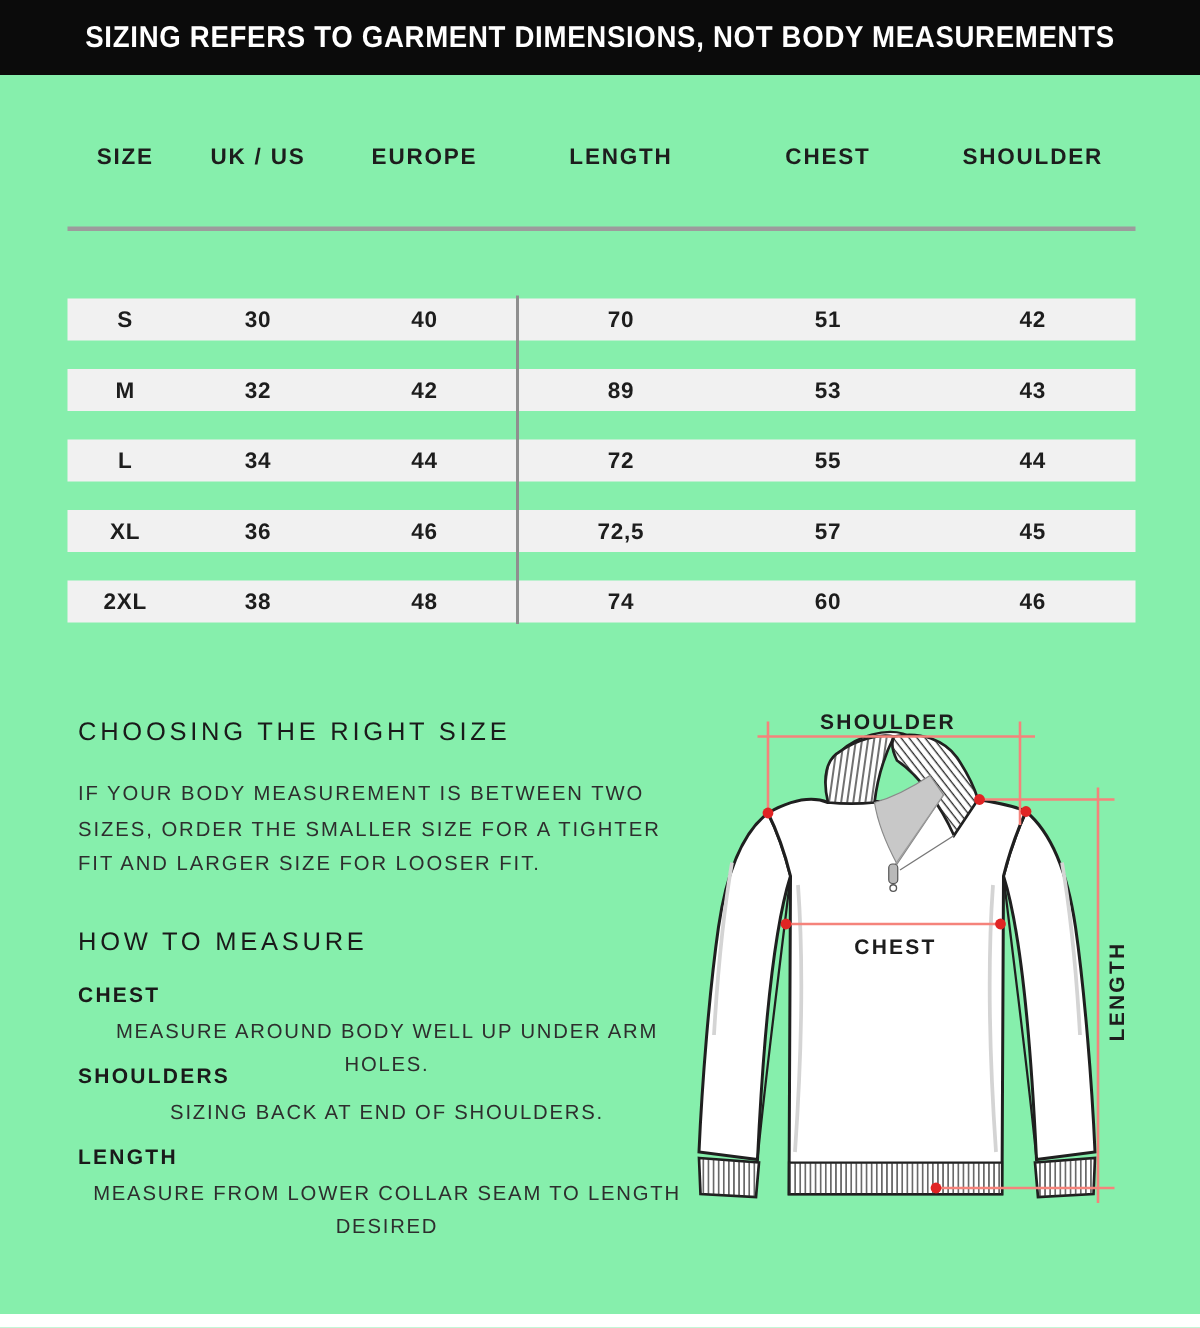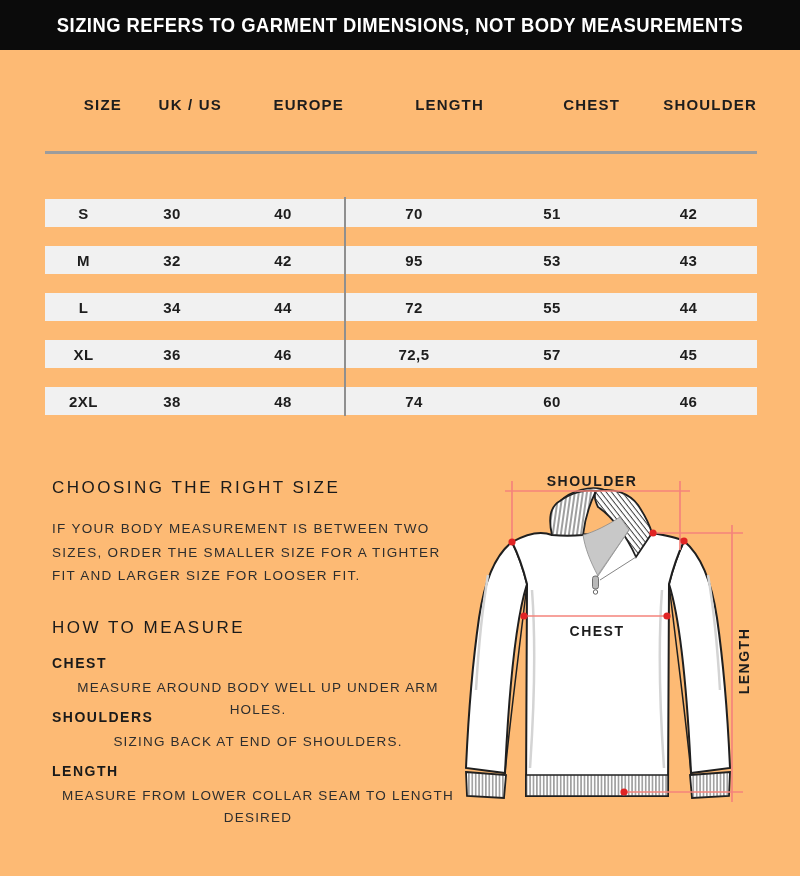--- a/index.html
+++ b/index.html
@@ -1,28 +1,28 @@
 <!DOCTYPE html>
 <html><head>
 <meta charset="utf-8">
 <style>
   html,body{margin:0;padding:0;background:#fff;}
-  .page{position:relative;width:800px;height:876px;background:#fdba74;overflow:hidden;
+  .page{position:relative;width:800px;height:876px;background:#86efac;overflow:hidden;
         font-family:"Liberation Sans",sans-serif;color:#1d1d1d;}
 
   
   .banner{position:absolute;left:0;top:0;width:800px;height:50px;background:#0b0b0b;
           display:flex;align-items:center;justify-content:center;}
   .banner span{color:#fff;font-size:20px;font-weight:bold;letter-spacing:.5px;
                display:inline-block;transform:scaleX(.92);white-space:nowrap;}
 
   
   .thead,.trow{display:flex;width:712px;}
   .thead{position:absolute;left:45px;top:90px;height:28px;align-items:center;}
-  .thead span{font-size:15px;font-weight:bold;letter-spacing:1.2px;text-align:right;}
+  .thead span{font-size:15px;font-weight:bold;letter-spacing:1.2px;text-align:center;}
   .rule{position:absolute;left:45px;top:151px;width:712px;height:3px;background:#9c9c9c;}
   .tbody{position:absolute;left:45px;top:199px;width:712px;}
   .trow{height:28px;margin-bottom:19px;background:#f1f1f1;align-items:center;}
   .trow span{font-size:15px;font-weight:bold;letter-spacing:.5px;text-align:center;}
   .c1{width:77px;}.c2{width:100px;}.c3{width:122px;}.c4{width:140px;}.c5{width:136px;}.c6{width:137px;}
   .vdivider{position:absolute;left:344px;top:197px;width:2px;height:219px;background:#8f8f8f;}
 
   
   .sec-title{position:absolute;left:52px;font-size:17px;font-weight:normal;letter-spacing:2.5px;color:#1a1a1a;white-space:nowrap;}
   .sec-body{position:absolute;left:52px;width:412px;font-size:13.5px;letter-spacing:1.3px;
@@ -60,21 +60,21 @@
       <span class="c2">30</span>
       <span class="c3">40</span>
       <span class="c4">70</span>
       <span class="c5">51</span>
       <span class="c6">42</span>
     </div>
     <div class="trow">
       <span class="c1">M</span>
       <span class="c2">32</span>
       <span class="c3">42</span>
-      <span class="c4">95</span>
+      <span class="c4">89</span>
       <span class="c5">53</span>
       <span class="c6">43</span>
     </div>
     <div class="trow">
       <span class="c1">L</span>
       <span class="c2">34</span>
       <span class="c3">44</span>
       <span class="c4">72</span>
       <span class="c5">55</span>
       <span class="c6">44</span>

